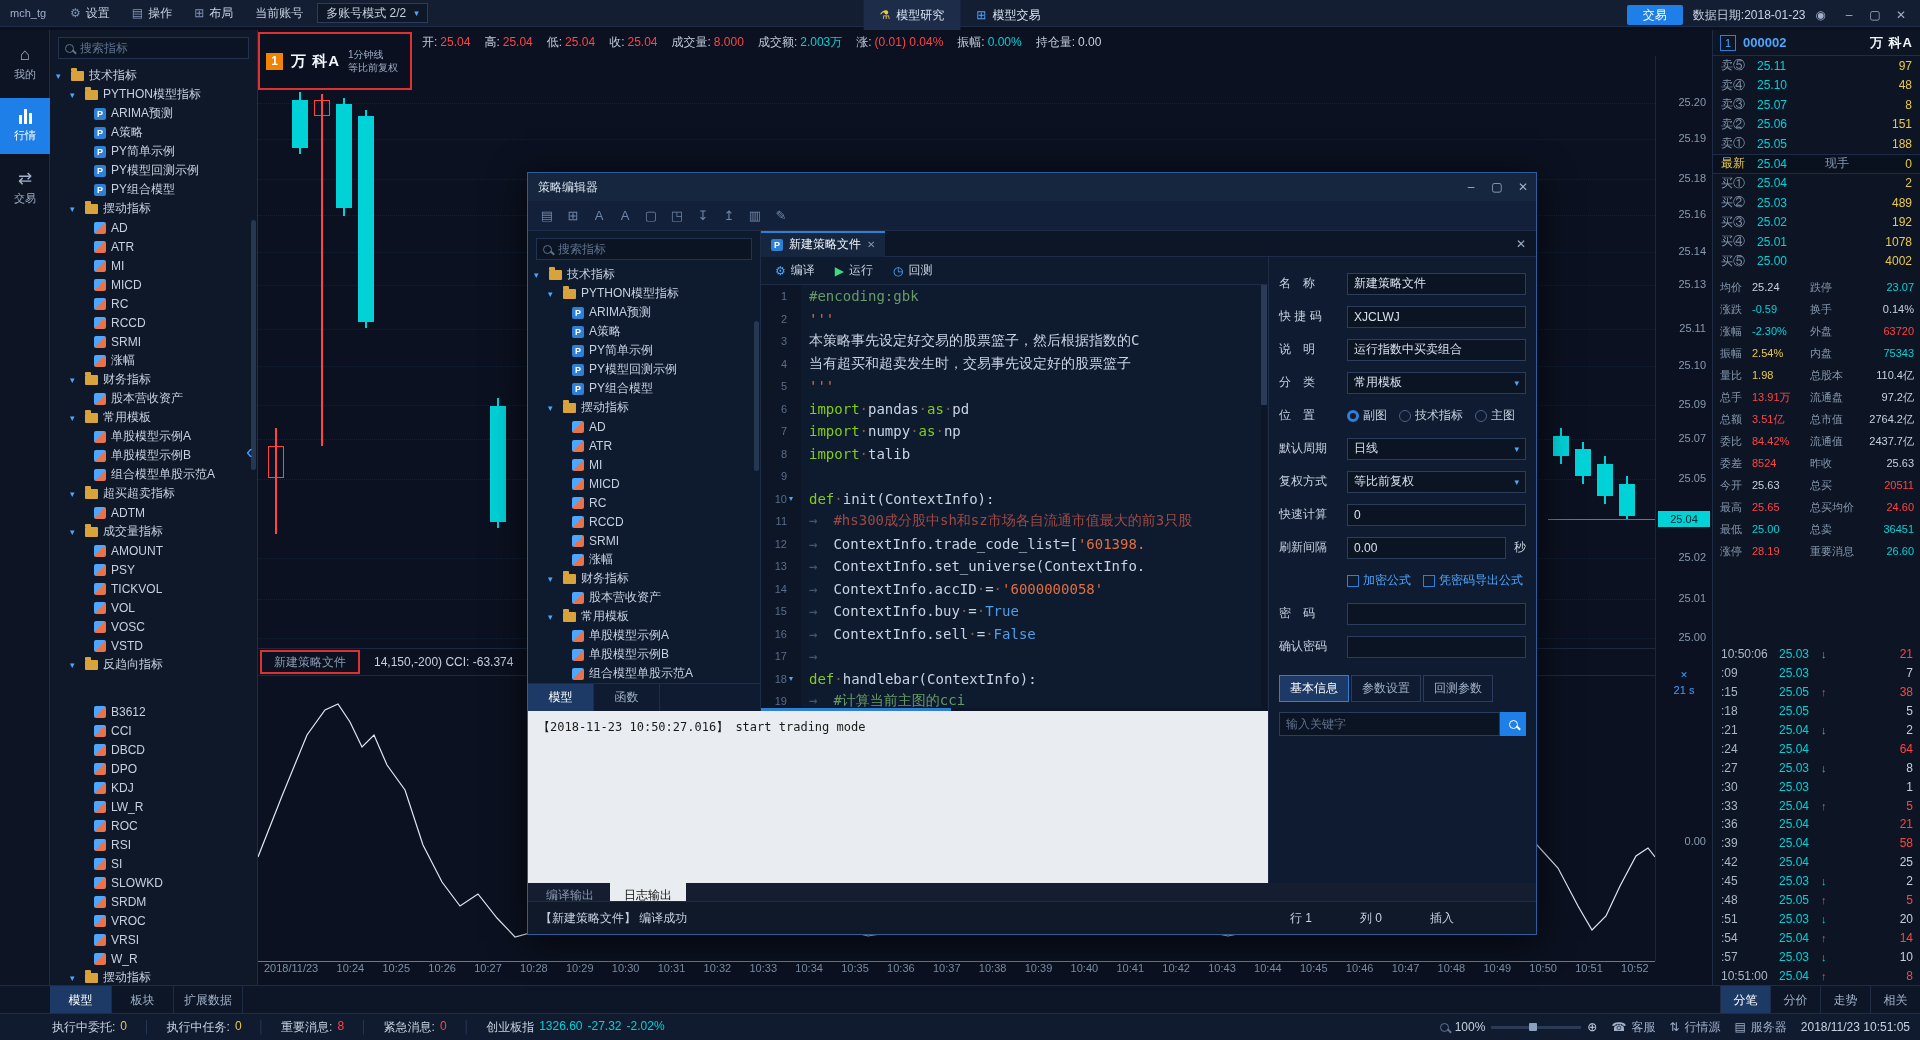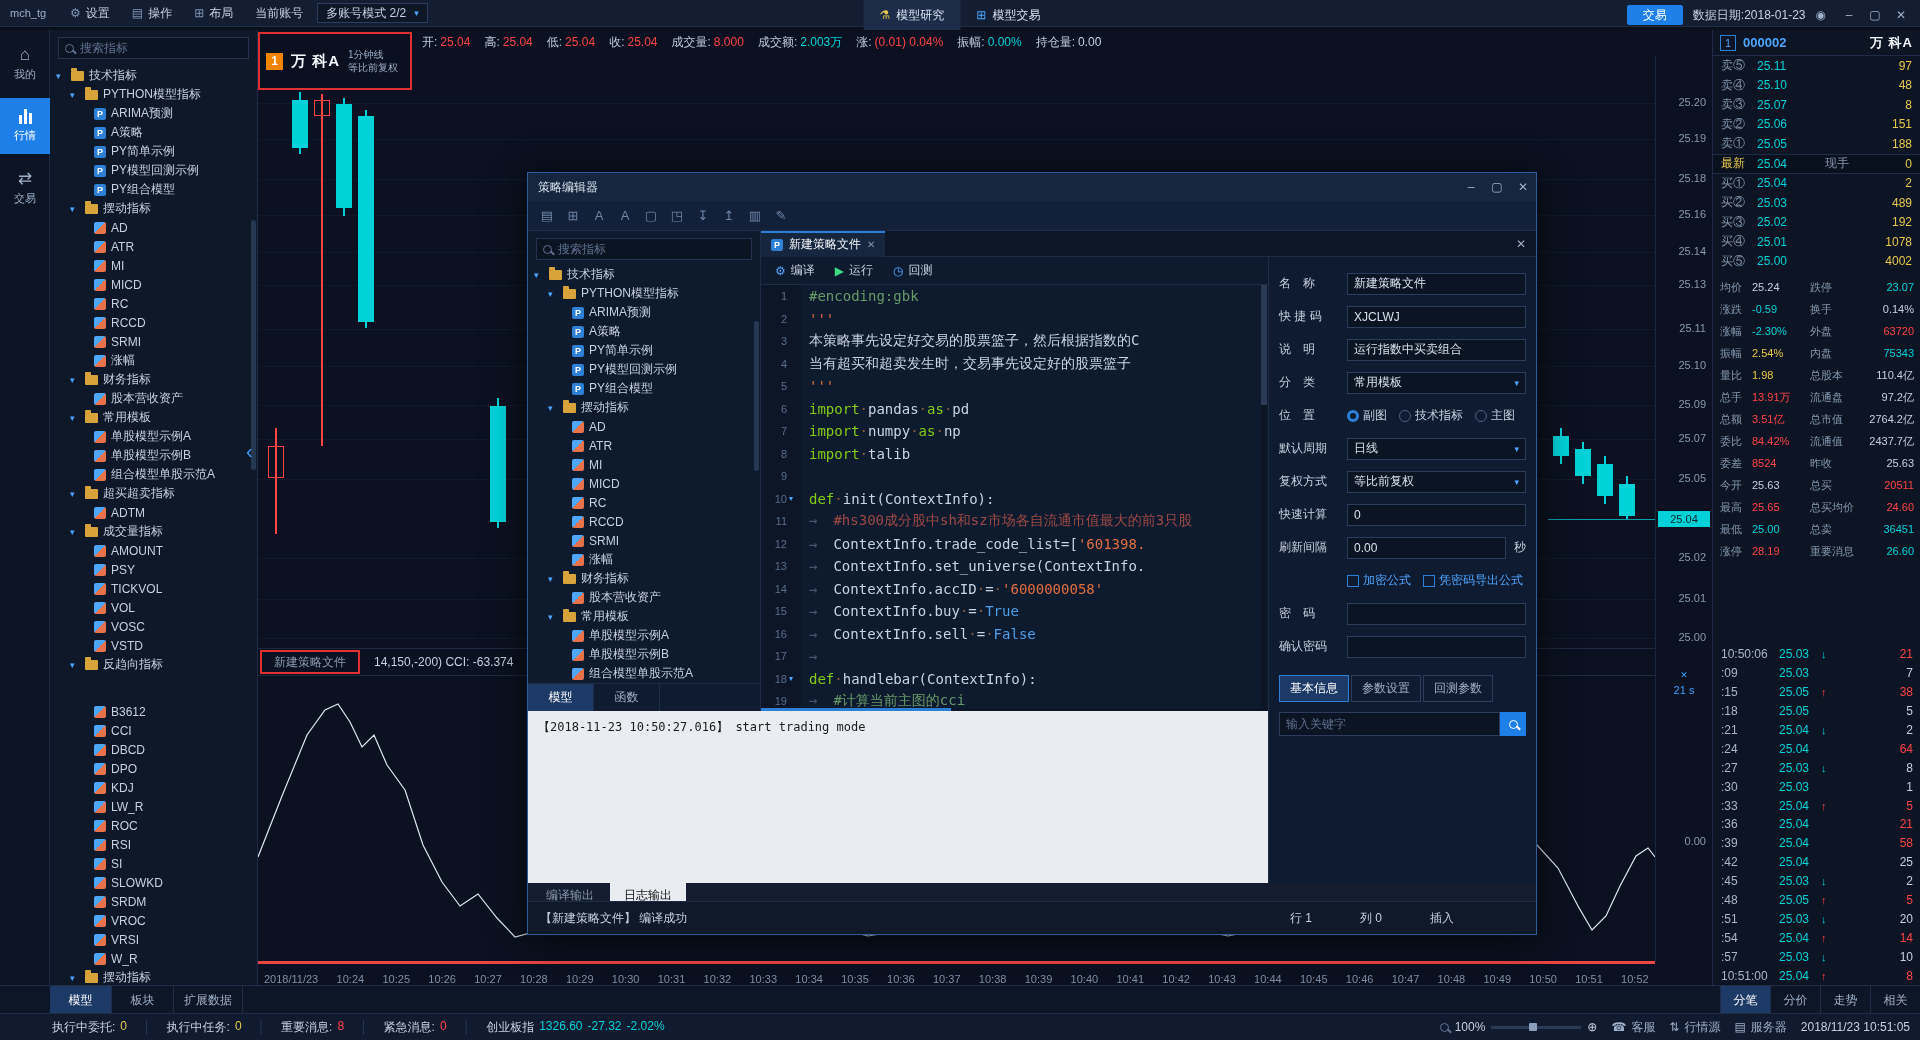--- a/index.html
+++ b/index.html
@@ -61,21 +61,21 @@
   #lastline{position:absolute;left:1290px;width:107px;border-top:1px solid #00d2d8;opacity:.75}
   #subhdr{position:absolute;left:0;top:592px;width:1397px;height:28px;display:flex;align-items:center;border-top:1px solid #1c2940;border-bottom:1px solid #1c2940;background:#0b1120;z-index:2}
   #ann2{display:flex;align-items:center;justify-content:center;min-width:100px;height:24px;border:2px solid #e03131;color:#8a9ab0;margin-left:2px;padding:0 6px}
   #subparams{margin-left:14px;color:#c6d1e0}
   #ccisvg{position:absolute;left:0;top:0}
   #pax{position:absolute;left:1397px;top:26px;width:57px;height:905px;border-left:1px solid #1a2740;font-size:11px;color:#8a9ab0}
   .pal{position:absolute;right:6px}
   #lastbadge{position:absolute;left:2px;width:52px;height:16px;background:#00d2d8;color:#03222a;display:flex;align-items:center;justify-content:center;font-size:11px}
   #cdx{position:absolute;left:2px;top:614px;width:52px;text-align:center;color:#3da0ff;font-size:9px}
   #cd{position:absolute;left:2px;top:628px;width:52px;text-align:center;color:#3da0ff;font-size:11px}
-  #xaxis{position:absolute;left:0;top:931px;width:1397px;height:24px;display:flex;justify-content:space-between;align-items:flex-end;padding:0 6px;color:#7e8fa6;font-size:11px;border-top:3px solid #ef4444}
+  #xaxis{position:absolute;left:0;top:931px;width:1397px;height:24px;display:flex;justify-content:space-between;align-items:flex-start;padding:0 6px;color:#7e8fa6;font-size:11px;border-top:1px solid #ef4444}
   #collapse{position:absolute;left:246px;top:440px;color:#3da0ff;font-size:20px;z-index:2}
   
   #quote{position:absolute;left:1712px;top:30px;width:208px;height:955px;background:#0d1524;border-left:1px solid #1f2c47;overflow:hidden}
   #q-head{display:flex;align-items:center;gap:7px;height:26px;padding:0 7px;border-bottom:1px solid #1f2c47}
   .q-num{width:16px;height:16px;border:1px solid #2e7fd6;color:#4da6ff;display:flex;align-items:center;justify-content:center;font-size:11px;flex:none}
   .q-code{color:#4da6ff;font-weight:bold;font-size:13px}
   .q-name{color:#f2f6fa;font-weight:bold;font-size:13px;letter-spacing:1px;margin-left:auto}
   .qrow{display:flex;align-items:center;height:19.5px;padding:0 8px}
   .ql{width:36px;color:#8496ad}
   .qp{width:62px;color:#00d2d8}

